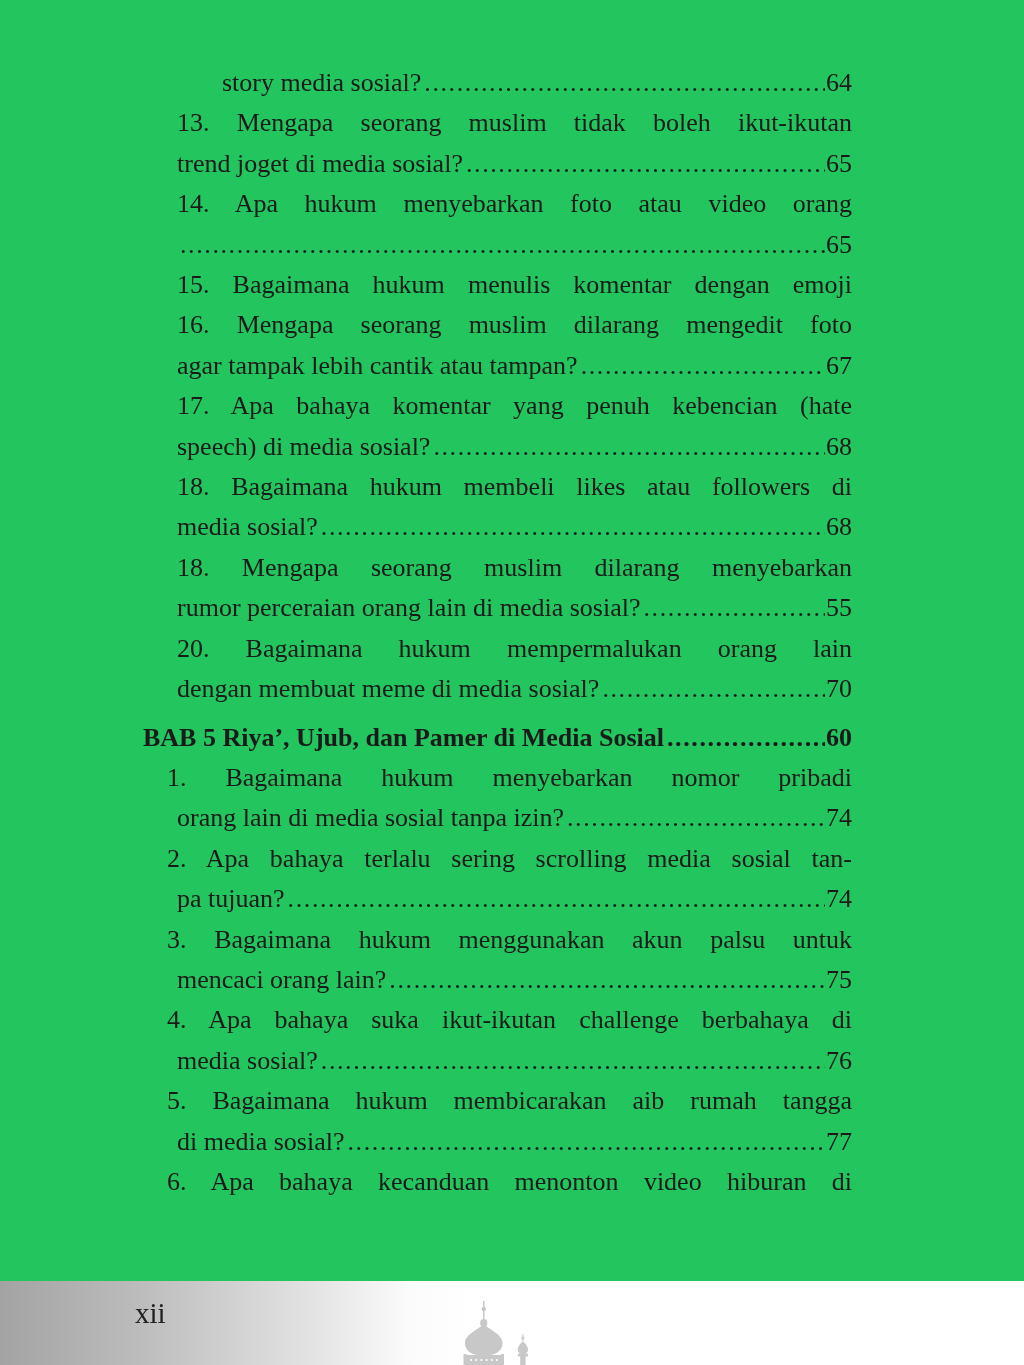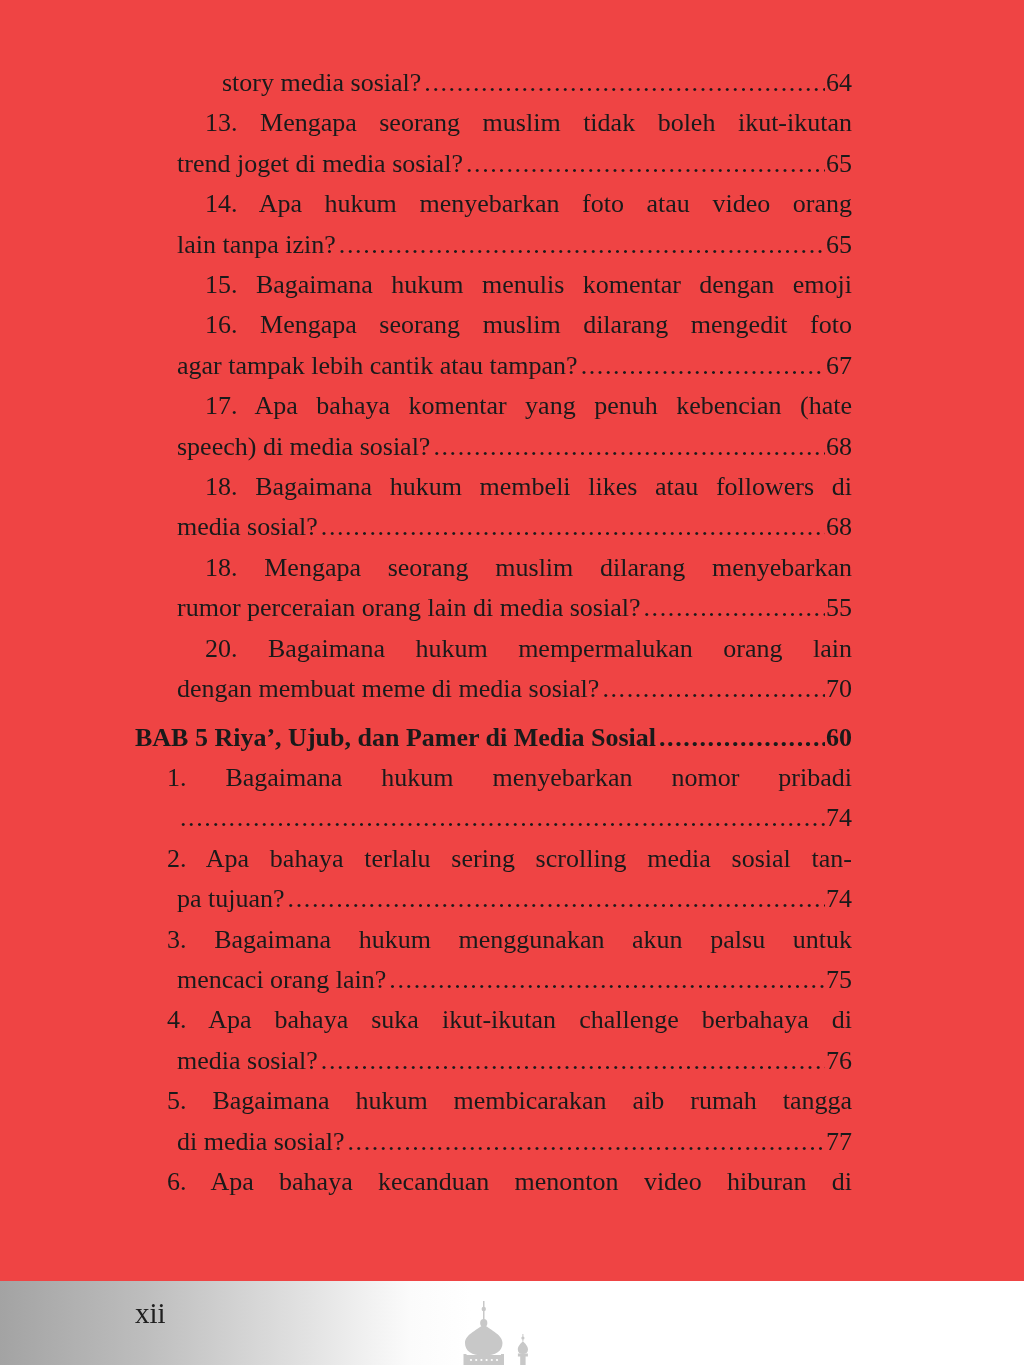--- a/index.html
+++ b/index.html
@@ -1,19 +1,19 @@
 <!DOCTYPE html>
 <html style="--text-color: #1a1a1a; --band-gray: #a3a3a3;"><head>
 <meta charset="utf-8">
 <style>
   html,body{margin:0;padding:0;}
   .page{
     position:relative;
     width:1024px;height:1365px;
-    background:#ef4444;
+    background:#22c55e;
     overflow:hidden;
     font-family:"Liberation Serif", serif;
     color:var(--text-color,#1a1a1a);
   }
   
   .toc{
     position:absolute;
     left:135px;top:63px;
     width:717px;
     font-size:26px;
@@ -33,24 +33,24 @@
     white-space:nowrap;
     text-align:right;
     margin:0 1px 0 3px;
   }
   .leader::after{
     content:"....................................................................................................................";
     letter-spacing:1.6px;
   }
   .pg{flex:0 0 auto;white-space:nowrap;}
   .l-num1{margin-left:32px;}
-  .l-num2{margin-left:70px;}
+  .l-num2{margin-left:42px;}
   .l-cont{margin-left:42px;}
   .l-frag{margin-left:87px;}
-  .l-chap{margin-left:0;}
+  .l-chap{margin-left:8px;}
   .entry.chapter{font-weight:bold;margin-top:8px;}
   
   .footer-band{
     position:absolute;
     left:0;top:1281px;
     width:1024px;height:84px;
     background:linear-gradient(90deg,
       var(--band-gray,#a3a3a3) 0%,
       #bdbdbd 14%,
       #e2e2e2 30%,
@@ -87,21 +87,20 @@
         <div class="line just l-num2"><span class="num">13.</span> Mengapa seorang muslim tidak boleh ikut-ikutan</div>
         <div class="line flexline l-cont">
           <span class="t">trend joget di media sosial?</span>
           <span class="leader"></span>
           <span class="pg">65</span>
         </div>
       </div>
       <div class="entry">
         <div class="line just l-num2"><span class="num">14.</span> Apa hukum menyebarkan foto atau video orang</div>
         <div class="line flexline l-cont">
-          <span class="t">lain tanpa izin?</span>
           <span class="leader"></span>
           <span class="pg">65</span>
         </div>
       </div>
       <div class="entry">
         <div class="line just l-num2"><span class="num">15.</span> Bagaimana hukum menulis komentar dengan emoji</div>
       </div>
       <div class="entry">
         <div class="line just l-num2"><span class="num">16.</span> Mengapa seorang muslim dilarang mengedit foto</div>
         <div class="line flexline l-cont">
@@ -145,20 +144,21 @@
       <div class="entry chapter">
         <div class="line flexline l-chap">
           <span class="t">BAB 5 Riya’, Ujub, dan Pamer di Media Sosial</span>
           <span class="leader"></span>
           <span class="pg">60</span>
         </div>
       </div>
       <div class="entry">
         <div class="line just l-num1"><span class="num">1.</span> Bagaimana hukum menyebarkan nomor pribadi</div>
         <div class="line flexline l-cont">
+          <span class="t">orang lain di media sosial tanpa izin?</span>
           <span class="leader"></span>
           <span class="pg">74</span>
         </div>
       </div>
       <div class="entry">
         <div class="line just l-num1"><span class="num">2.</span> Apa bahaya terlalu sering scrolling media sosial tan-</div>
         <div class="line flexline l-cont">
           <span class="t">pa tujuan?</span>
           <span class="leader"></span>
           <span class="pg">74</span>

